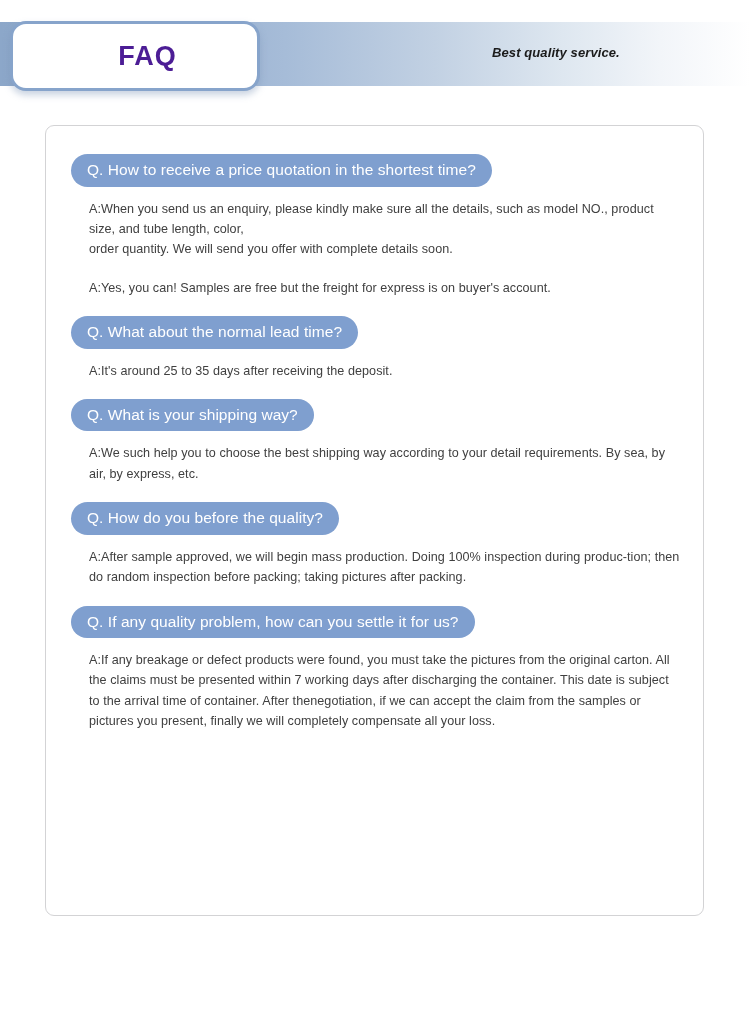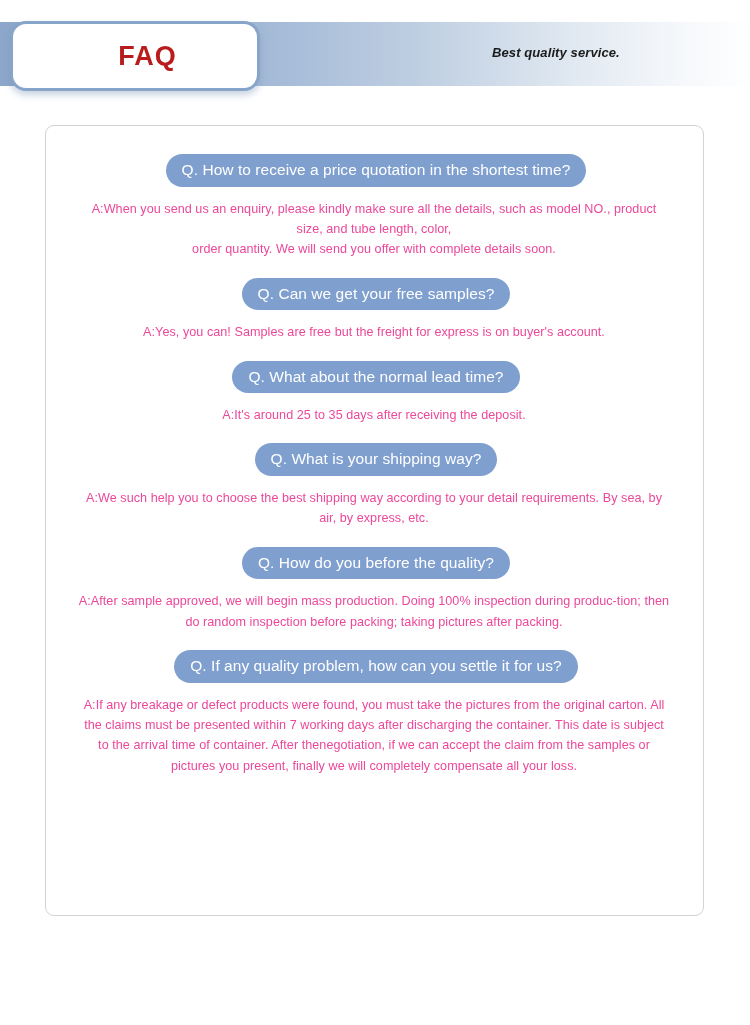--- a/index.html
+++ b/index.html
@@ -56,21 +56,21 @@
     border: 3px solid #87a4cb;
     border-radius: 16px;
     box-shadow: 0 4px 7px rgba(120, 145, 180, 0.40);
     display: flex;
     align-items: center;
     justify-content: center;
   }
   .faq-box-title {
     font-size: 27px;
     font-weight: bold;
-    color: #b91c1c;
+    color: #4c1d95;
     letter-spacing: 1px;
     margin-left: 25px;
   }
 
   
   .faq-card {
     position: absolute;
     left: 45px;
     top: 125px;
     width: 659px;
@@ -79,21 +79,20 @@
     background: #ffffff;
     border: 1px solid #d3d3d5;
     border-radius: 9px;
   }
 
   .faq-list {
     position: absolute;
     left: 25px;
     top: 28px;
     width: 610px;
-    text-align: center;
   }
 
   .faq-item {
     margin-bottom: 18px;
   }
   .faq-item:last-child {
     margin-bottom: 0;
   }
 
   .question-pill {
@@ -102,43 +101,43 @@
     color: #ffffff;
     font-size: 15.5px;
     line-height: 1;
     padding: 8px 16px 9px 16px;
     border-radius: 999px;
     white-space: nowrap;
     letter-spacing: 0.05px;
   }
 
   .answer {
-    margin: 12px 0 0 7px;
+    margin: 12px 0 0 18px;
     font-size: 12.6px;
     line-height: 1.62;
-    color: #ec4899;
+    color: #404040;
     white-space: pre-line;
     max-width: 592px;
     letter-spacing: 0.05px;
   }
 </style>
 </head>
 <body>
 
 <div class="header-band"></div>
 
 <div class="faq-box">
   <span class="faq-box-title">FAQ</span>
 </div>
 
 <div class="header-tagline">Best quality service.</div>
 
 <div class="faq-card">
   <div class="faq-list">
       <div class="faq-item"><div class="question-pill">Q. How to receive a price quotation in the shortest time?</div><div class="answer">A:When you send us an enquiry, please kindly make sure all the details, such as model NO., product size, and tube length, color,
 order quantity. We will send you offer with complete details soon.</div></div>
-      <div class="faq-item"><div class="question-pill">Q. Can we get your free samples?</div><div class="answer">A:Yes, you can! Samples are free but the freight for express is on buyer's account.</div></div>
+      <div class="faq-item"><div class="answer">A:Yes, you can! Samples are free but the freight for express is on buyer's account.</div></div>
       <div class="faq-item"><div class="question-pill">Q. What about the normal lead time?</div><div class="answer">A:It's around 25 to 35 days after receiving the deposit.</div></div>
       <div class="faq-item"><div class="question-pill">Q. What is your shipping way?</div><div class="answer">A:We such help you to choose the best shipping way according to your detail requirements. By sea, by air, by express, etc.</div></div>
       <div class="faq-item"><div class="question-pill">Q. How do you before the quality?</div><div class="answer">A:After sample approved, we will begin mass production. Doing 100% inspection during produc-tion; then do random inspection before packing; taking pictures after packing.</div></div>
       <div class="faq-item"><div class="question-pill">Q. If any quality problem, how can you settle it for us?</div><div class="answer">A:If any breakage or defect products were found, you must take the pictures from the original carton. All the claims must be presented within 7 working days after discharging the container. This date is subject to the arrival time of container. After thenegotiation, if we can accept the claim from the samples or pictures you present, finally we will completely compensate all your loss.</div></div>
     </div>
 </div>
 
 </body></html>

